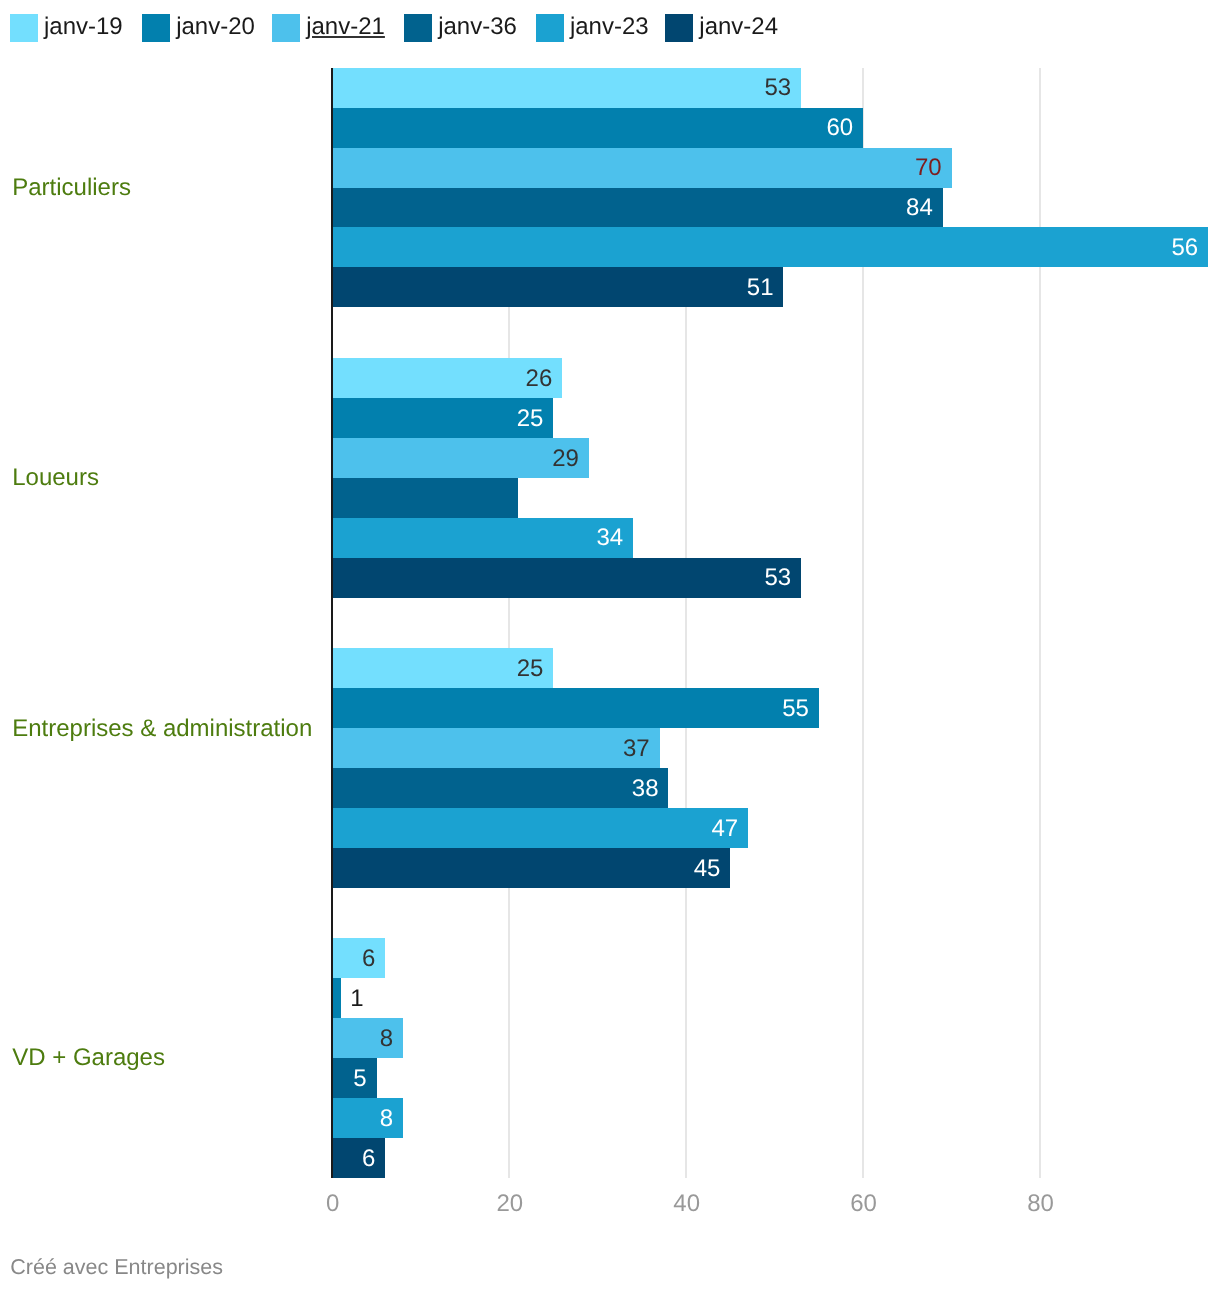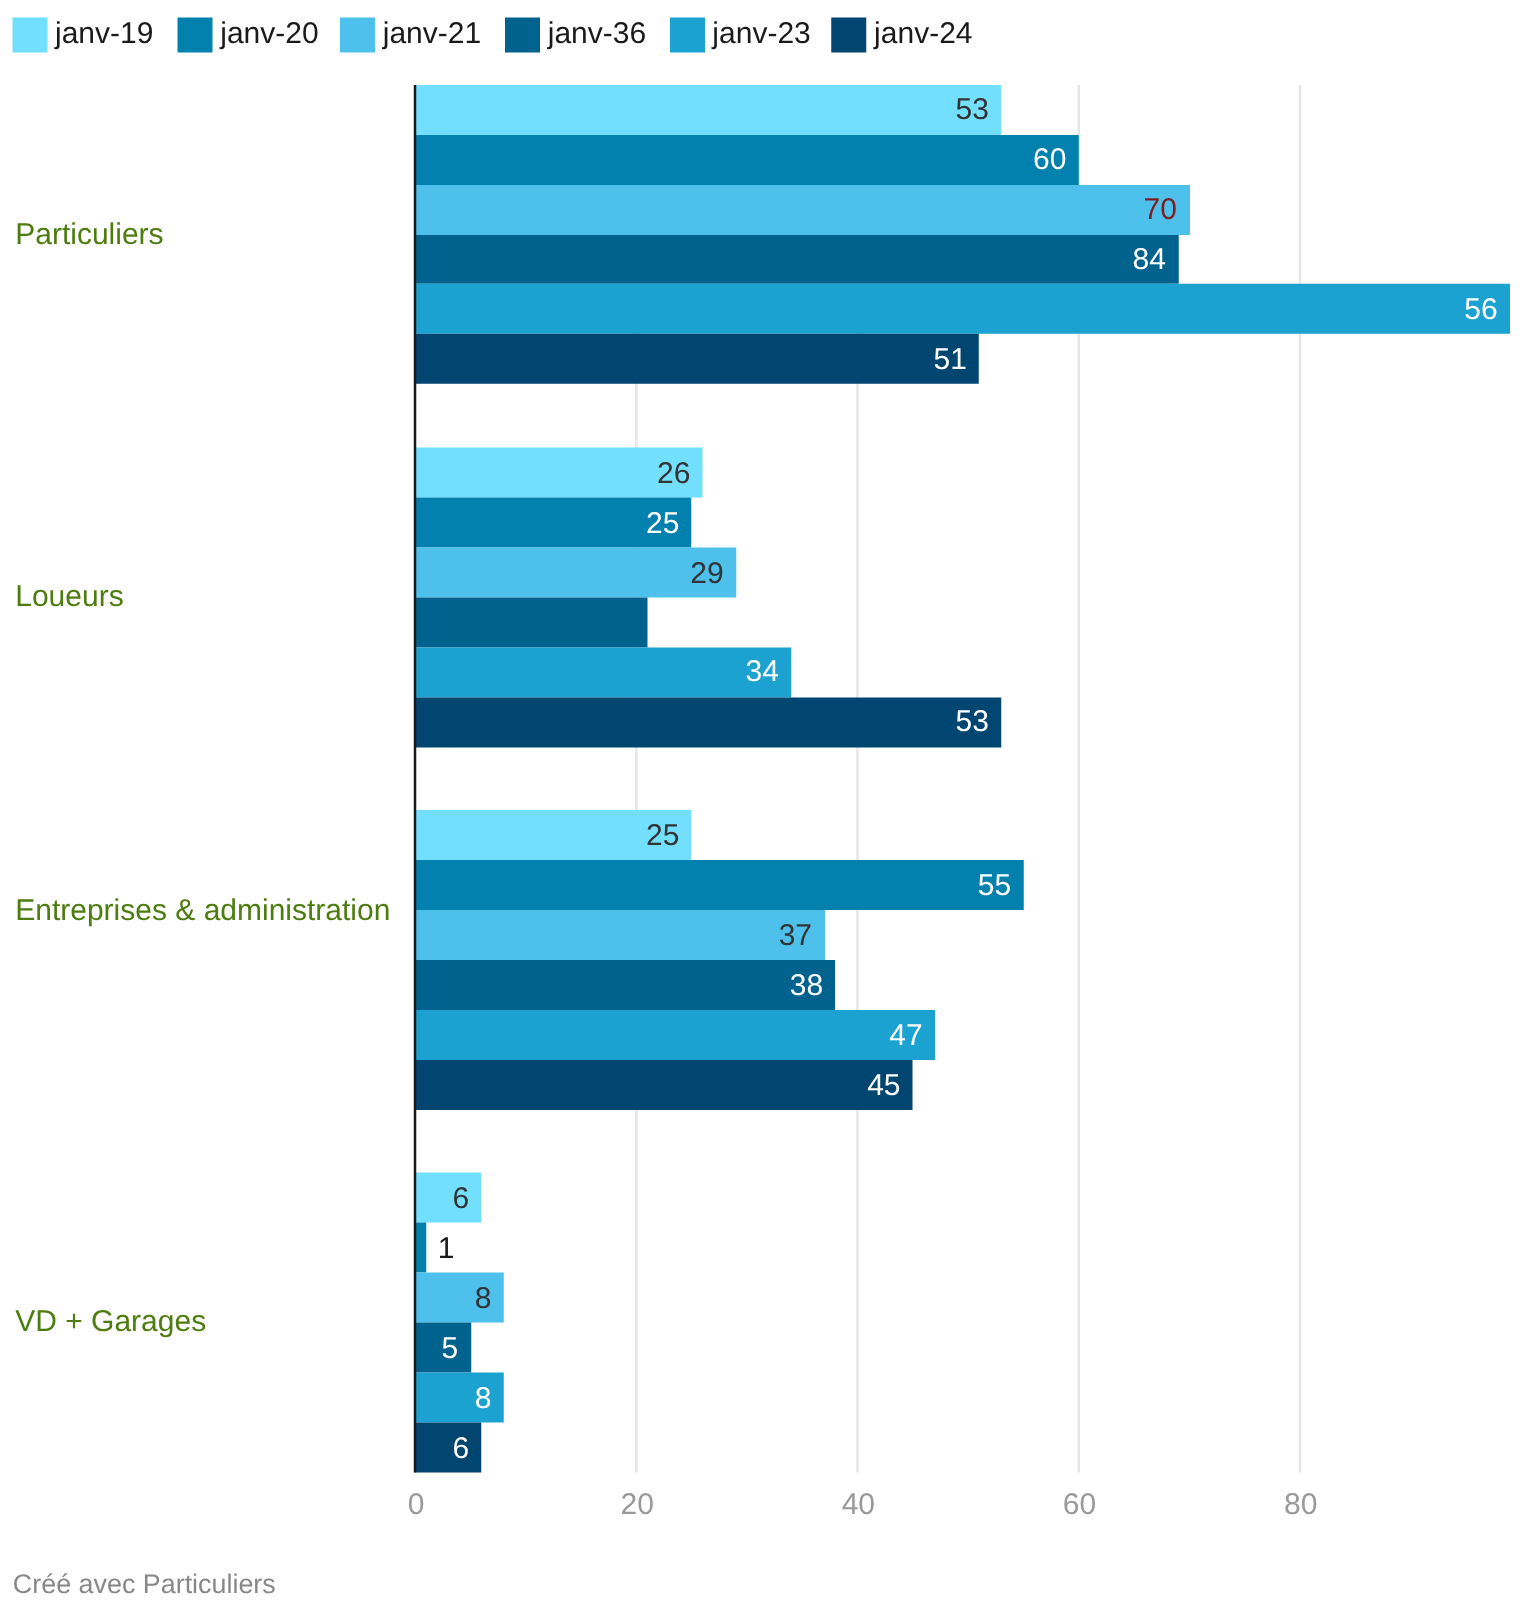--- a/index.html
+++ b/index.html
@@ -116,21 +116,21 @@
 
   <div class="legend">
       <div class="legend-item" style="position: absolute; left: 10px;">
         <span class="legend-swatch" style="background: rgb(115, 223, 254);"></span>
         <span class="legend-label">janv-19</span>
       </div>
       <div class="legend-item" style="position: absolute; left: 142.2px;">
         <span class="legend-swatch" style="background: rgb(2, 128, 174);"></span>
         <span class="legend-label">janv-20</span>
       </div>
-      <div class="legend-item" style="position: absolute; left: 272.2px;">
+      <div class="legend-item" style="position: absolute; left: 272.2px; text-decoration: underline;">
         <span class="legend-swatch" style="background: rgb(77, 193, 236);"></span>
         <span class="legend-label">janv-21</span>
       </div>
       <div class="legend-item" style="position: absolute; left: 404.2px;">
         <span class="legend-swatch" style="background: rgb(1, 98, 142);"></span>
         <span class="legend-label">janv-36</span>
       </div>
       <div class="legend-item" style="position: absolute; left: 535.9px;">
         <span class="legend-swatch" style="background: rgb(27, 162, 209);"></span>
         <span class="legend-label">janv-23</span>
@@ -205,14 +205,14 @@
         <div class="cat-label" style="left: 12.2px; top: 1058.31px; transform: translateY(-50%);">VD + Garages</div>
         <div class="zeroline" style="left: 331px; top: 67.6px; height: 1110.12px;"></div>
         <div class="tick-label" style="left: 332.8px; top: 1204.2px; transform: translate(-50%, -50%);">0</div>
         <div class="tick-label" style="left: 509.74px; top: 1204.2px; transform: translate(-50%, -50%);">20</div>
         <div class="tick-label" style="left: 686.68px; top: 1204.2px; transform: translate(-50%, -50%);">40</div>
         <div class="tick-label" style="left: 863.62px; top: 1204.2px; transform: translate(-50%, -50%);">60</div>
         <div class="tick-label" style="left: 1040.56px; top: 1204.2px; transform: translate(-50%, -50%);">80</div>
       </div>
   </div>
 
-  <div class="footer" style="left: 10.3px; top: 1257px;">Créé avec Particuliers</div>
+  <div class="footer" style="left: 10.3px; top: 1257px;">Créé avec Entreprises</div>
 </div>
 
 </body></html>

